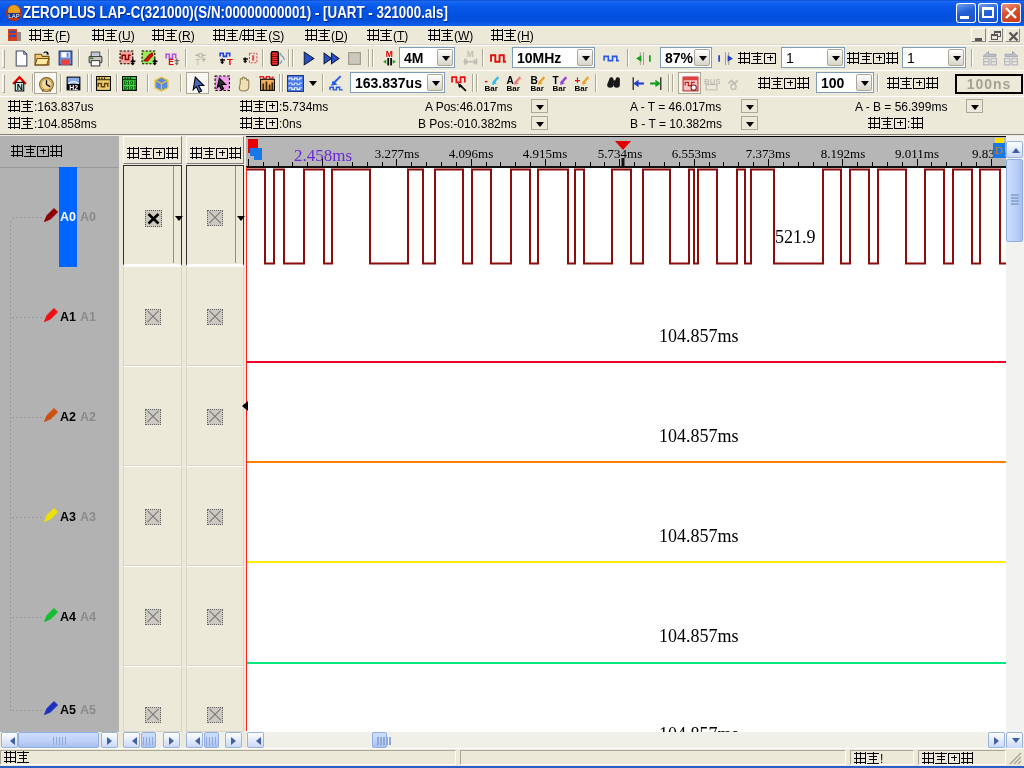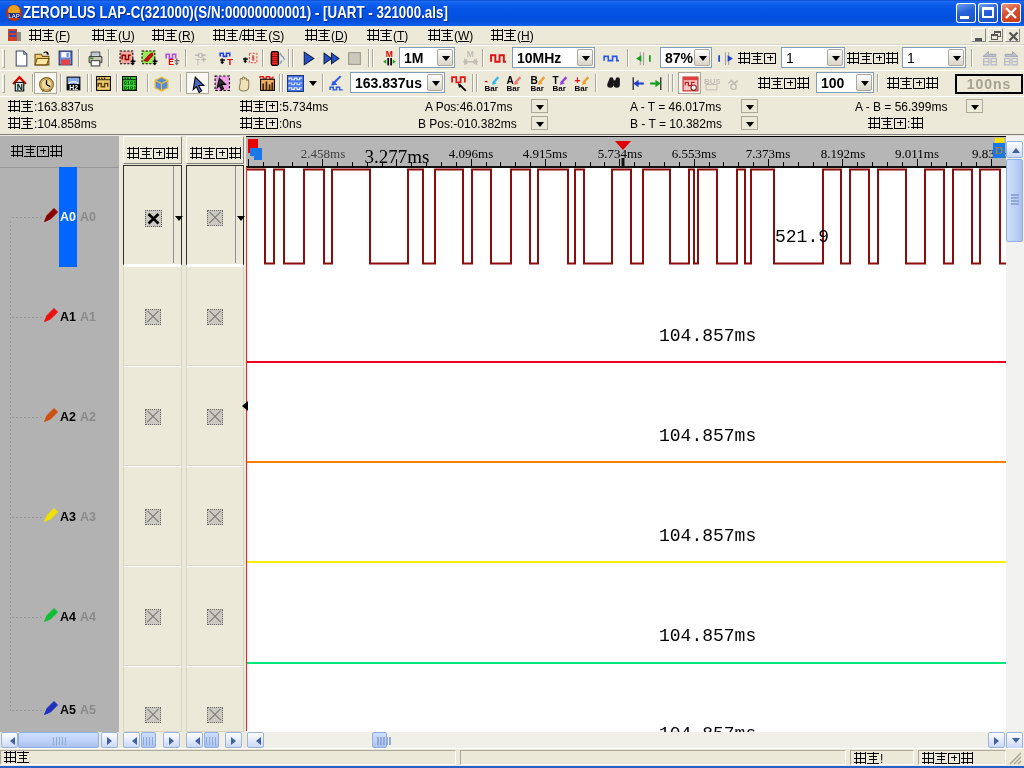--- a/index.html
+++ b/index.html
@@ -11,21 +11,21 @@
 .sep{position:absolute;width:2px;border-left:1px solid #aca899;border-right:1px solid #fff}
 .grip{position:absolute;width:3px;border-left:1px solid #fff;border-right:1px solid #aca899;border-top:1px solid #fff;border-bottom:1px solid #aca899;background:#ece9d8}
 .combo{position:absolute;background:#fff;border:1px solid #7f9db9;display:flex;align-items:center}
 .combo .tx{font-weight:bold;font-size:14px;padding-left:4px;flex:1}
 .cbtn{position:absolute;right:1px;top:1px;bottom:1px;width:16px;background:linear-gradient(#fefefe,#d8d4c8);border:1px solid #aca899;border-radius:2px}
 .cbtn:after{content:"";position:absolute;left:4px;top:6px;border:4px solid transparent;border-top:5px solid #000}
 .chk{position:absolute;width:16px;height:16px;background:#ccc9c0;border:1px dotted #666}
 .chk i{position:absolute;left:-1px;top:6.3px;width:16px;height:1.3px;background:#777}
 .chk i:first-child{transform:rotate(45deg)}.chk i:last-child{transform:rotate(-45deg)}
 .dd{position:absolute;width:0;height:0;border:4px solid transparent;border-top:5px solid #000}
-.serif{font-family:Liberation Mono, monospace}
+.serif{font-family:Liberation Serif, serif}
 </style></head><body>
 
 <div class="a" style="left:0;top:0;width:1024px;height:26px;background:linear-gradient(180deg,#0747c8 0%,#1f6af2 5%,#1162ee 12%,#0757e8 28%,#0351e2 55%,#0250da 78%,#0c5ae6 93%,#1463ee 100%)">
  <svg class="a" style="left:5px;top:4px" width="18" height="18">
       <circle cx="9" cy="9" r="8" fill="#c03000"></circle>
       <circle cx="9" cy="7" r="6" fill="#e8a020"></circle>
       <rect x="3" y="9" width="12" height="5" fill="#203080"></rect>
       <text x="9" y="13.5" font-size="6" fill="#fff" text-anchor="middle" font-family="Liberation Sans">LAP</text>
     </svg>
  <div class="a" style="left:23px;top:2.5px;color:#fff;font-weight:bold;font-size:16.5px;transform:scaleX(0.81);transform-origin:0 0;text-shadow:1px 1px 1px #00268a">ZEROPLUS LAP-C(321000)(S/N:00000000001) - [UART - 321000.als]</div>
@@ -189,21 +189,21 @@
     <div class="btn" style="left:378px;top:1px;">
       <svg width="17" height="17" viewBox="0 0 16 16">
         <text x="4.5" y="7" font-size="8" font-weight="bold" fill="#e00000" font-family="Liberation Sans">M</text>
         <path d="M2,11l3,-2v4z" fill="#20a020"></path>
         <path d="M14,11l-3,-2v4z" fill="#20a020"></path>
         <rect x="6" y="7.5" width="1.6" height="7" fill="#000"></rect>
         <rect x="8.7" y="7.5" width="1.6" height="7" fill="#000"></rect>
       </svg>
     </div>
     <div class="combo" style="left:399px;top:1px;width:56px;height:21px">
-      <span class="tx">1M</span>
+      <span class="tx">4M</span>
       <span class="cbtn"></span>
     </div>
     <div class="btn" style="left:459px;top:1px;">
       <svg width="17" height="17" viewBox="0 0 16 16">
         <text x="4.5" y="7" font-size="8" font-weight="bold" fill="#c0beb4" font-family="Liberation Sans">M</text>
         <path d="M2,11h12M5,9l-3,2l3,2M11,9l3,2l-3,2" stroke="#c0beb4" fill="none" stroke-width="1.3"></path>
         <rect x="2" y="8" width="1.3" height="6" fill="#c0beb4"></rect>
         <rect x="13" y="8" width="1.3" height="6" fill="#c0beb4"></rect>
       </svg>
     </div>
@@ -634,22 +634,22 @@
         <div class="chk" style="left:20px;top:40px">
           <i></i>
           <i></i>
         </div>
       </div>
  </div>
 
  <div class="a" id="wavepanel" style="left:246px;top:1px;width:760px;height:596px;background:#fff;border-top:1px solid #000">
 
    <div class="a" style="left:0;top:0;width:760px;height:31px;background:#b6b6b6;border-bottom:2px solid #111;font-family:'Liberation Serif',serif">
-     <div class="a" style="left:42px;top:9px;width:70px;text-align:center;font-size:13px;color:#404040">2.458ms</div>
-        <div class="a" style="left:116px;top:9px;width:70px;text-align:center;font-size:19px;color:#000">3.277ms</div>
+     <div class="a" style="left:42px;top:9px;width:70px;text-align:center;font-size:17px;color:#6d28d9">2.458ms</div>
+        <div class="a" style="left:116px;top:9px;width:70px;text-align:center;font-size:13px;color:#000">3.277ms</div>
         <div class="a" style="left:190px;top:9px;width:70px;text-align:center;font-size:13px;color:#000">4.096ms</div>
         <div class="a" style="left:264px;top:9px;width:70px;text-align:center;font-size:13px;color:#000">4.915ms</div>
         <div class="a" style="left:339px;top:9px;width:70px;text-align:center;font-size:13px;color:#000">5.734ms</div>
         <div class="a" style="left:413px;top:9px;width:70px;text-align:center;font-size:13px;color:#000">6.553ms</div>
         <div class="a" style="left:487px;top:9px;width:70px;text-align:center;font-size:13px;color:#000">7.373ms</div>
         <div class="a" style="left:562px;top:9px;width:70px;text-align:center;font-size:13px;color:#000">8.192ms</div>
         <div class="a" style="left:636px;top:9px;width:70px;text-align:center;font-size:13px;color:#000">9.011ms</div>
         <div class="a" style="left:710px;top:9px;width:70px;text-align:center;font-size:13px;color:#000">9.83ms</div>
      <svg class="a" style="left:0;top:0" width="760" height="30" shape-rendering="crispEdges">
           <path d="M2.3,22V29.5M17.2,24.5V29.5M32.0,24.5V29.5M46.9,24.5V29.5M61.7,24.5V29.5M76.6,22V29.5M91.5,24.5V29.5M106.3,24.5V29.5M121.2,24.5V29.5M136.0,24.5V29.5M150.9,22V29.5M165.8,24.5V29.5M180.6,24.5V29.5M195.5,24.5V29.5M210.3,24.5V29.5M225.2,22V29.5M240.1,24.5V29.5M254.9,24.5V29.5M269.8,24.5V29.5M284.6,24.5V29.5M299.5,22V29.5M314.4,24.5V29.5M329.2,24.5V29.5M344.1,24.5V29.5M358.9,24.5V29.5M373.8,22V29.5M388.7,24.5V29.5M403.5,24.5V29.5M418.4,24.5V29.5M433.2,24.5V29.5M448.1,22V29.5M463.0,24.5V29.5M477.8,24.5V29.5M492.7,24.5V29.5M507.5,24.5V29.5M522.4,22V29.5M537.3,24.5V29.5M552.1,24.5V29.5M567.0,24.5V29.5M581.8,24.5V29.5M596.7,22V29.5M611.6,24.5V29.5M626.4,24.5V29.5M641.3,24.5V29.5M656.1,24.5V29.5M671.0,22V29.5M685.9,24.5V29.5M700.7,24.5V29.5M715.6,24.5V29.5M730.4,24.5V29.5M745.3,22V29.5" stroke="#000" stroke-width="1"></path>

